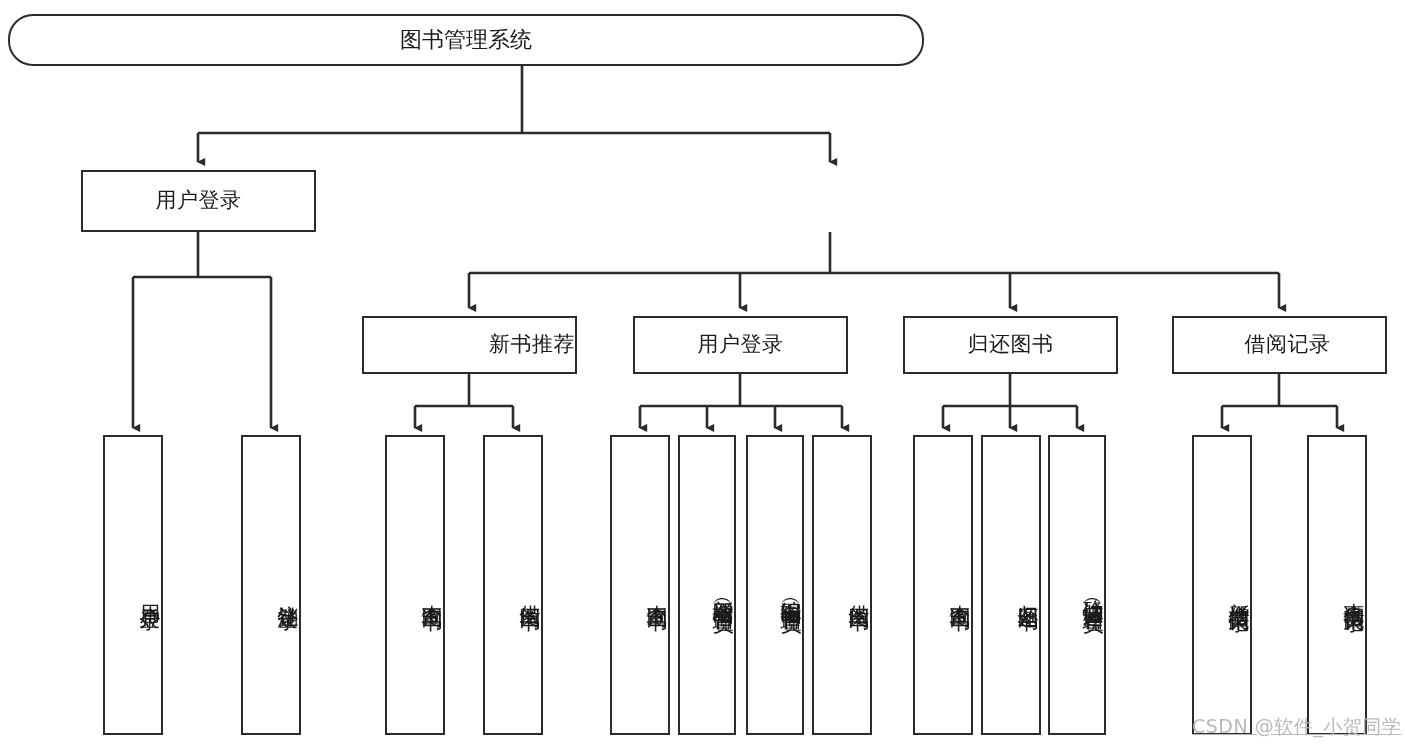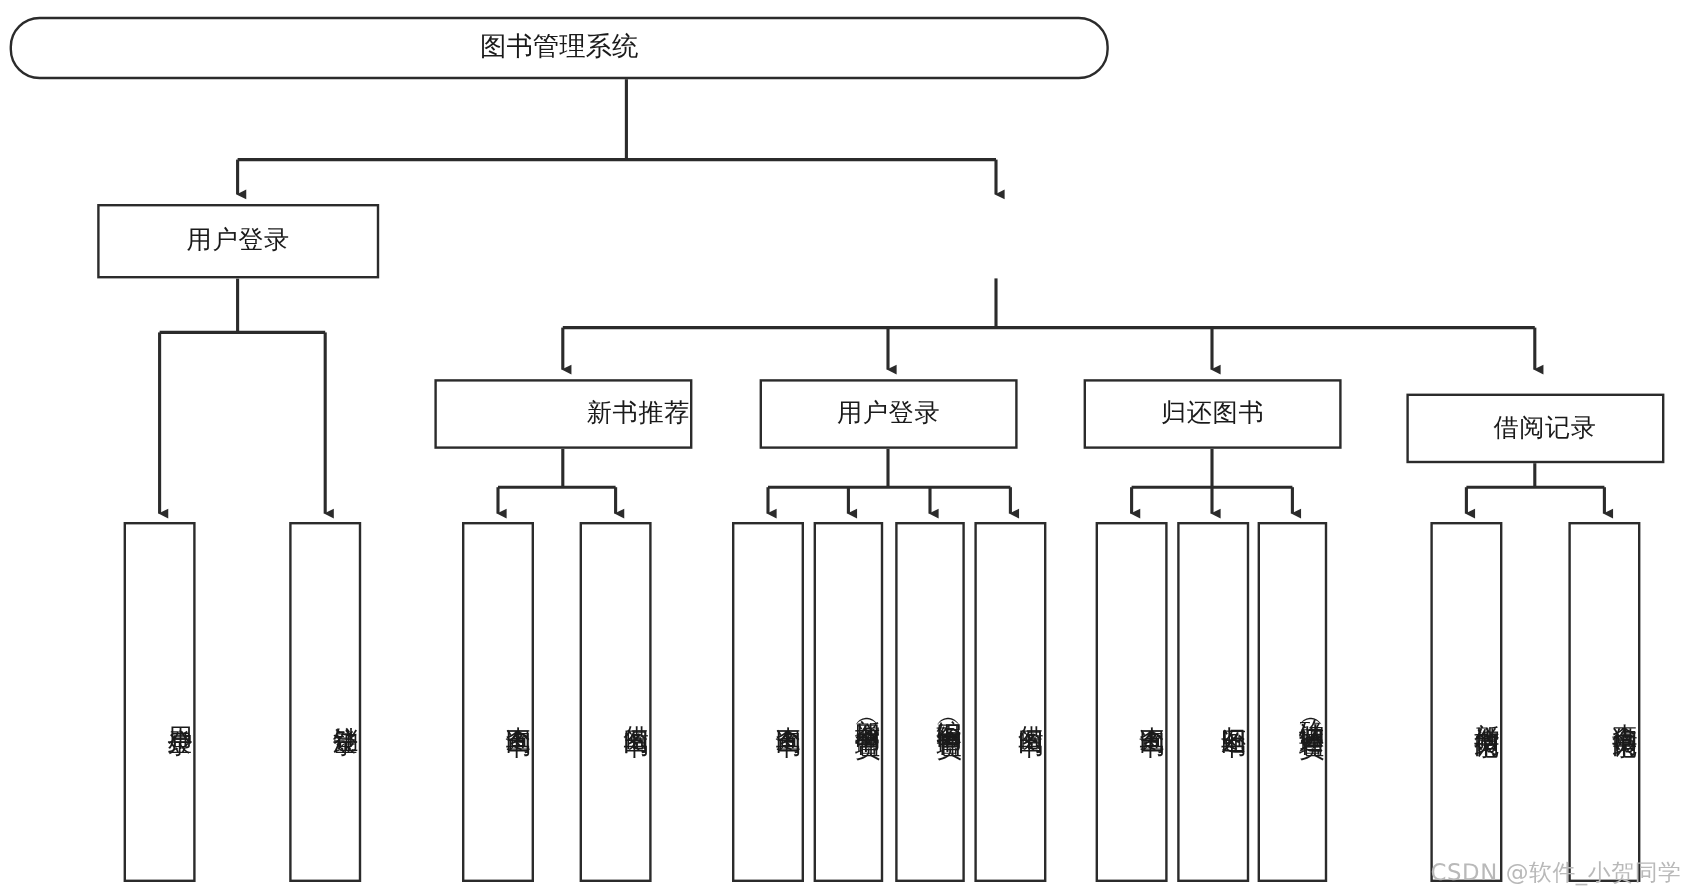--- a/index.html
+++ b/index.html
@@ -59,20 +59,21 @@
     text-orientation: upright;
     letter-spacing: 2px;
     display: block;
   }
   .watermark {
     position: absolute;
     color: #b9b9b9;
     font-size: 19px;
     white-space: nowrap;
     letter-spacing: 0.5px;
+    text-decoration: underline;
   }
 </style>
 </head>
 <body>
 
 <div id="canvas">
 
   <svg class="wires" viewBox="0 0 1405 747" xmlns="http://www.w3.org/2000/svg">
     <defs>
       <marker id="arrow" markerWidth="9" markerHeight="9" refX="4.5" refY="7.6" orient="auto" markerUnits="userSpaceOnUse">
@@ -133,21 +134,21 @@
 
   <div class="node horiz" style="left:362px; top:316px; width:215px; height:58px;justify-content:flex-end;">
     <span>新书推荐</span>
   </div>
   <div class="node horiz" style="left:633px; top:316px; width:215px; height:58px;">
     <span>用户登录</span>
   </div>
   <div class="node horiz" style="left:903px; top:316px; width:215px; height:58px;">
     <span>归还图书</span>
   </div>
-  <div class="node horiz" style="left:1172px; top:328px; width:215px; height:58px;padding-left:16px;">
+  <div class="node horiz" style="left:1172px; top:316px; width:215px; height:58px;padding-left:16px;">
     <span>借阅记录</span>
   </div>
 
   <div class="node leaf" style="left:103px; top:435px; width:60px; height:300px;">
     <span class="leaf-text">用户登录</span>
   </div>
   <div class="node leaf" style="left:241px; top:435px; width:60px; height:300px;">
     <span class="leaf-text">注销登录</span>
   </div>
 

